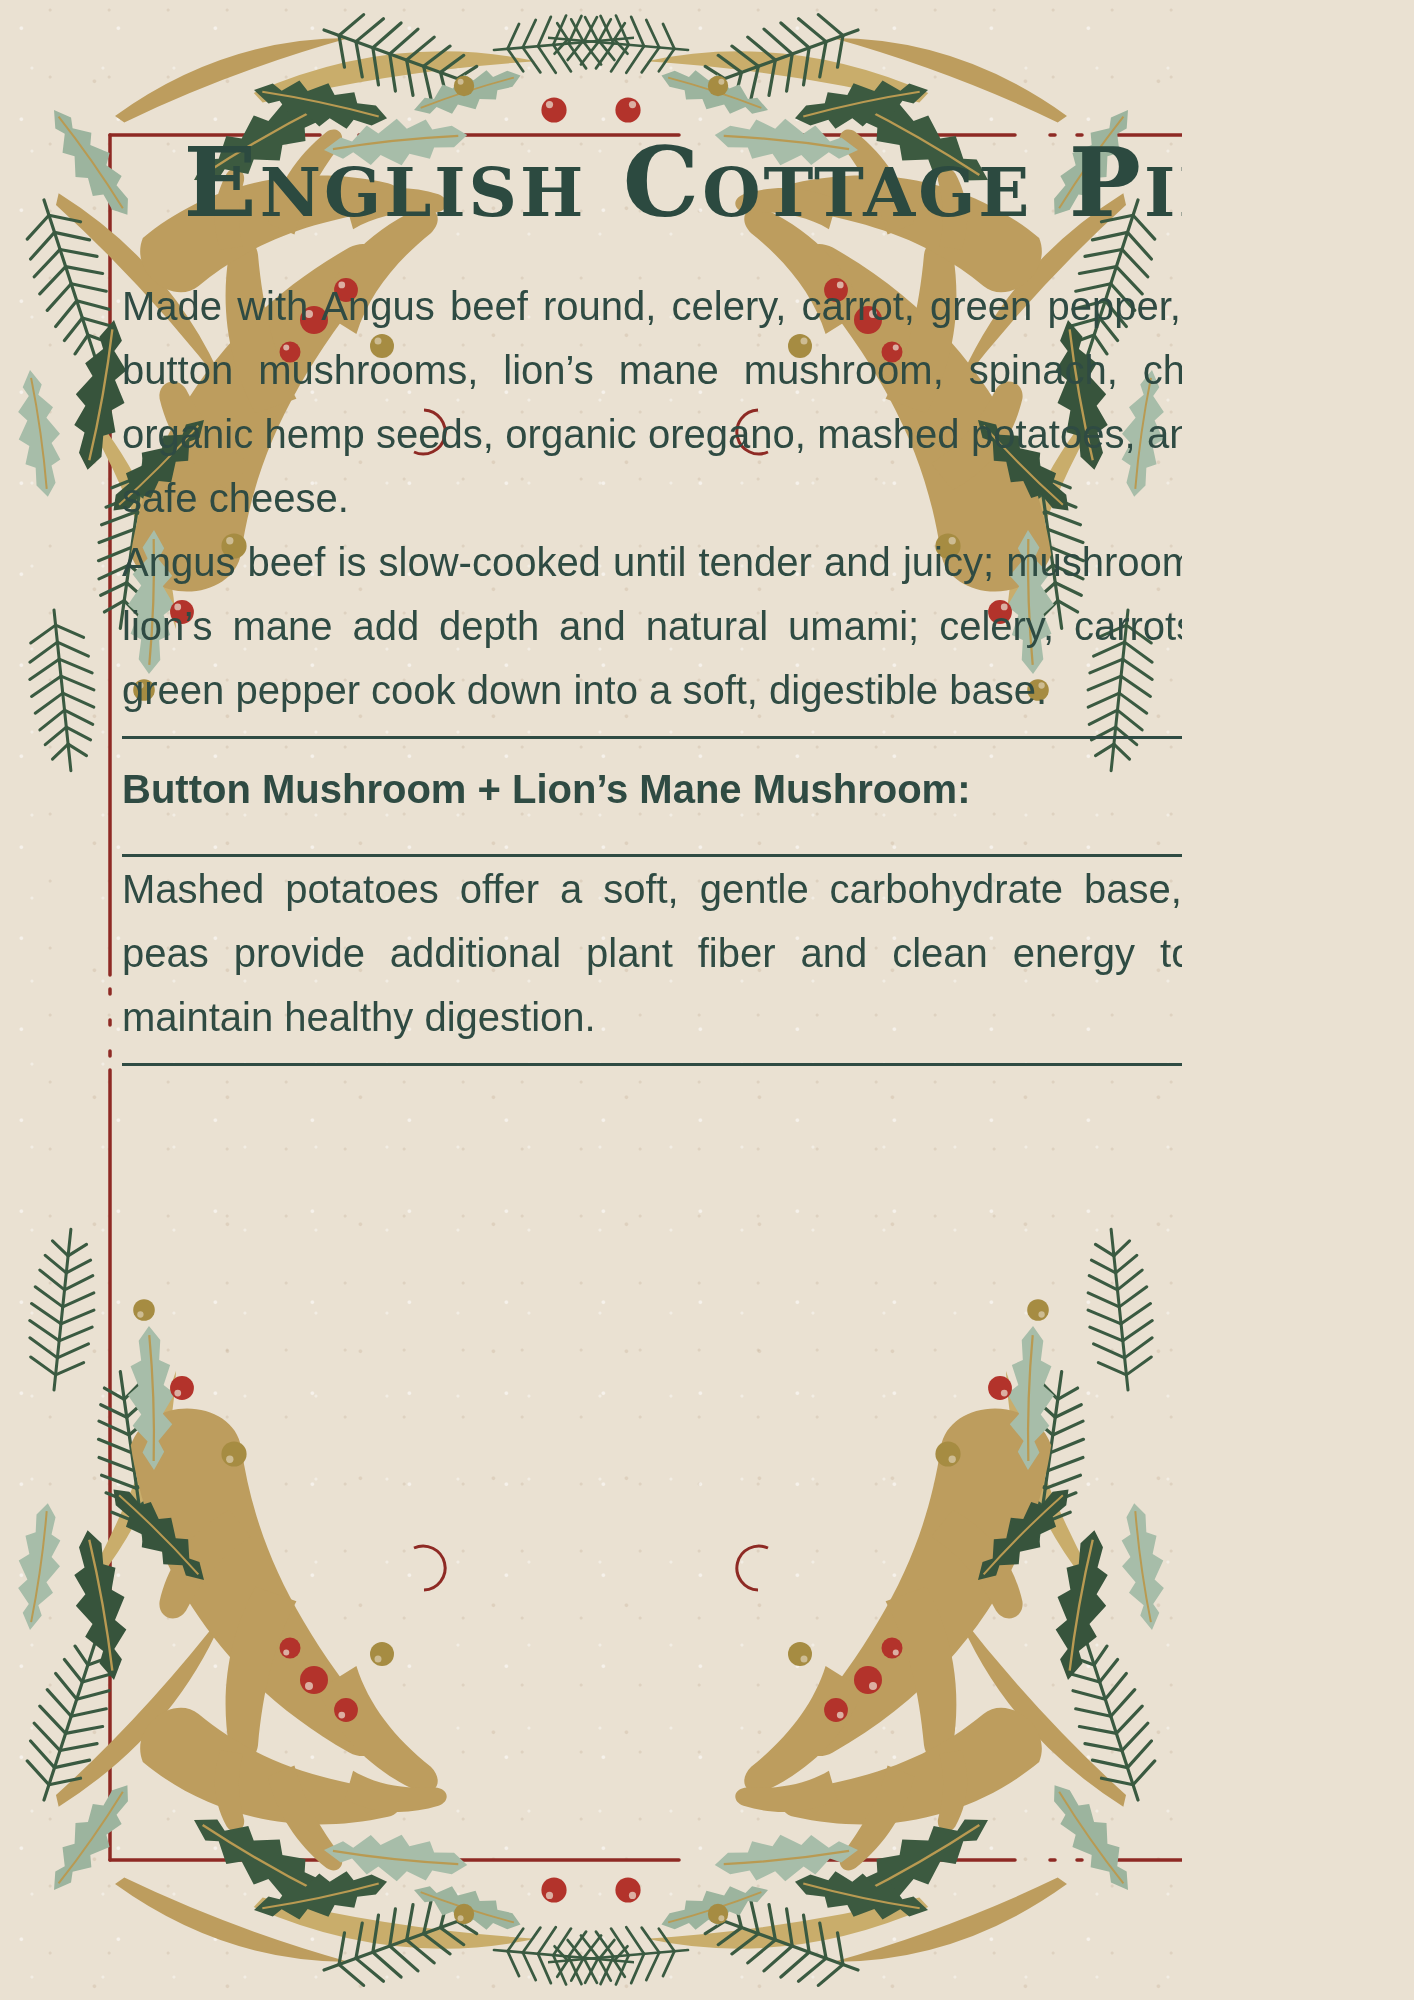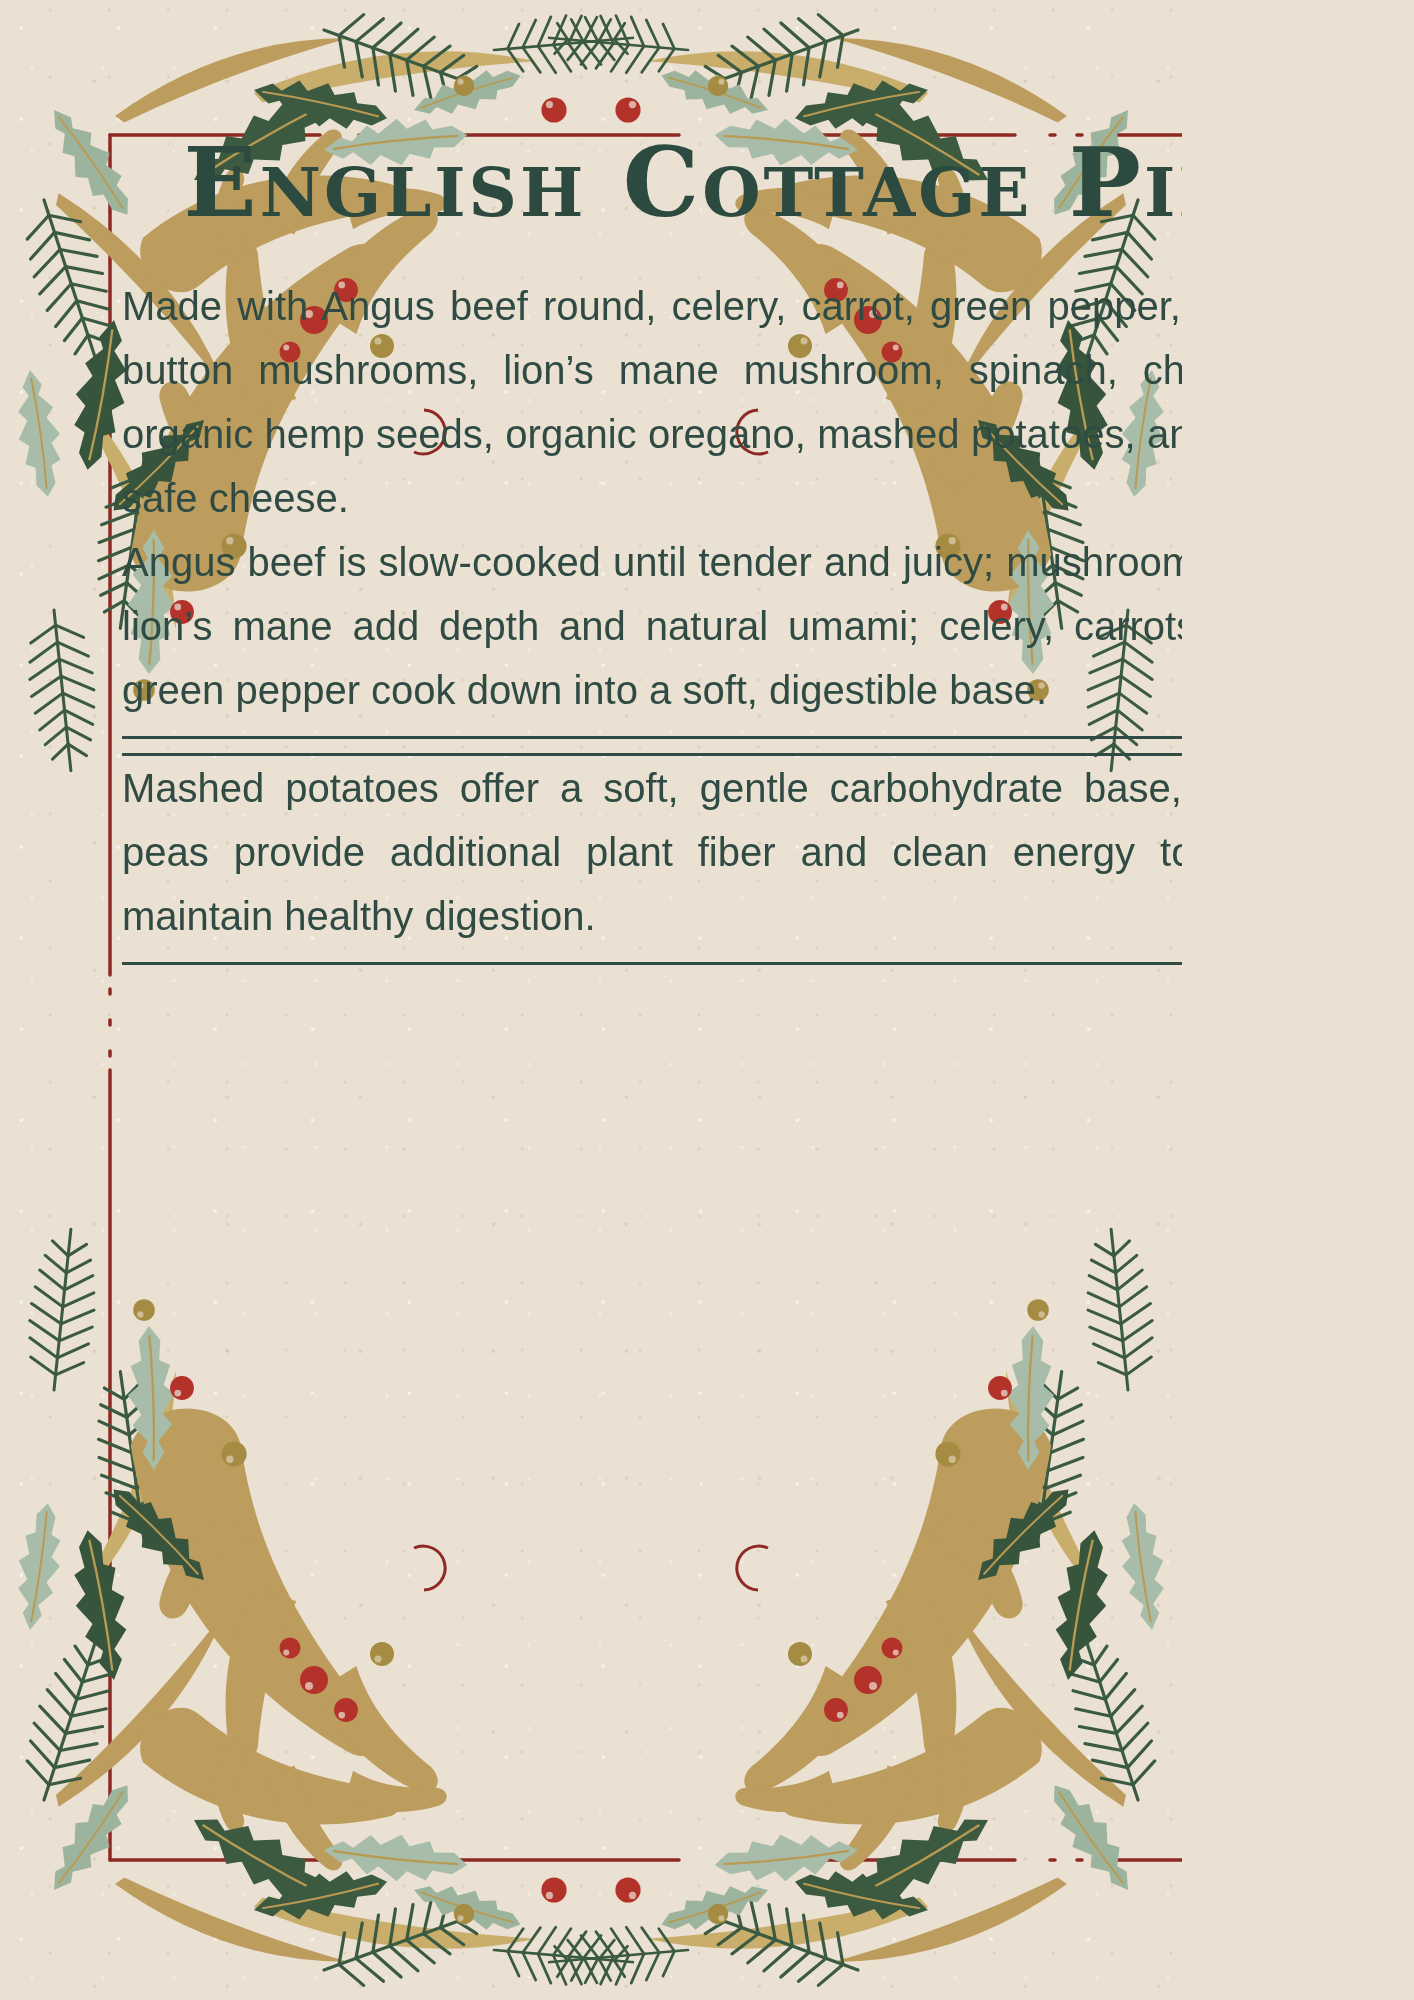--- a/index.html
+++ b/index.html
@@ -148,20 +148,21 @@
       <use href="#cornerDecor"></use>
     </svg>
 
   <div class="content">
     <h1 class="title">English Cottage Pie</h1>
 
     <p class="body intro-first">Made with Angus beef round, celery, carrot, green pepper, peas, button mushrooms, lion’s mane mushroom, spinach, chayote, organic hemp seeds, organic oregano, mashed potatoes, and pet-safe cheese.</p>
     <p class="body">Angus beef is slow-cooked until tender and juicy; mushrooms and lion’s mane add depth and natural umami; celery, carrots, and green pepper cook down into a soft, digestible base.</p>
 
     <div class="divider"></div>
+    <h2 class="heading">Button Mushroom + Lion’s Mane Mushroom:</h2>
 
     <div class="divider"></div>
     <p class="body">Mashed potatoes offer a soft, gentle carbohydrate base, while peas provide additional plant fiber and clean energy to help maintain healthy digestion.</p>
 
     <div class="divider"></div>
   </div>
 
 </div>
 
 </body></html>

